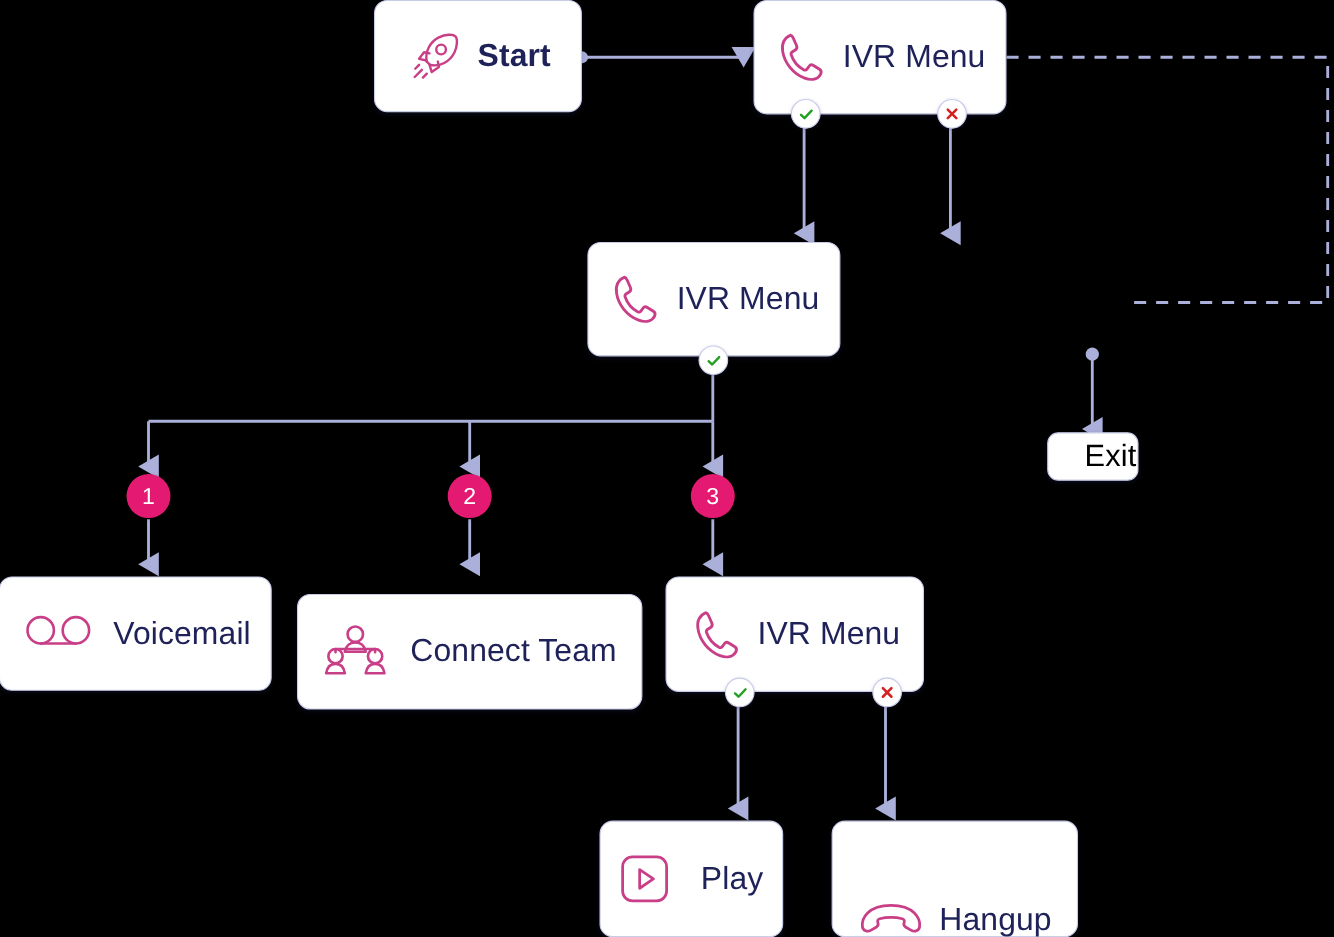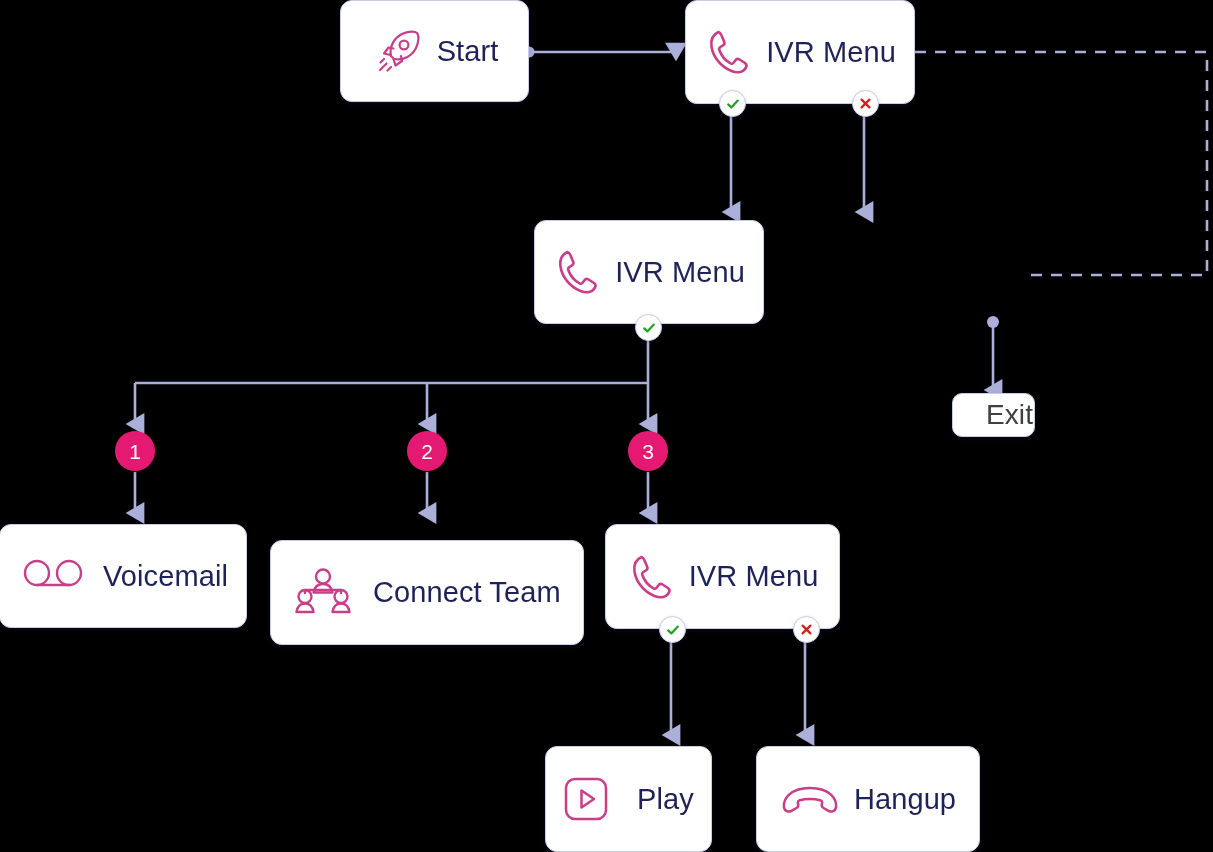--- a/index.html
+++ b/index.html
@@ -47,21 +47,21 @@
     display:flex;
     align-items:center;
     justify-content:center;
     flex:0 0 auto;
   }
   .node.exit-node{
     border-radius:10px;
     padding:0 10px;
   }
   .node.exit-node .label{
-    color:#404040;
+    color:#000000;
     font-size:28px;
     margin-left:32px;
   }
 
   
   .badge{
     position:absolute;
     width:25px;height:25px;
     border-radius:50%;
     background:#ffffff;
@@ -121,21 +121,21 @@
       <line x1="135" y1="472" x2="135" y2="513" marker-end="url(#arrow)"></line>
       <line x1="427" y1="472" x2="427" y2="513" marker-end="url(#arrow)"></line>
       <line x1="648" y1="472" x2="648" y2="513" marker-end="url(#arrow)"></line>
 
       <line x1="671" y1="641" x2="671" y2="735" marker-end="url(#arrow)"></line>
 
       <line x1="805" y1="641" x2="805" y2="735" marker-end="url(#arrow)"></line>
     </g>
   </svg>
 
-  <div class="node" style="left:340px;top:0px;width:189px;height:102px;">
+  <div class="node" style="left:340px;top:0px;width:189px;height:102px;font-weight:bold;">
     <span class="icon">
       <svg width="52" height="52" viewBox="0 0 52 52" fill="none" stroke="#c83f88" stroke-width="2.2" stroke-linecap="round" stroke-linejoin="round">
         <path d="M20 31 C18 22 23 13 31 9 C37 6 44 6 46 8 C48 10 48 17 45 23 C41 31 32 36 23 34"></path>
         <path d="M20 31 L23 34"></path>
         <circle cx="33" cy="20" r="4.4"></circle>
         <path d="M19.5 30 L13 28.5 L17.5 22.5 L22.5 23.5"></path>
         <path d="M22.5 34 L24.5 40.5 L31 36 L30 31"></path>
         <path d="M9 45 L15.5 38.5"></path>
         <path d="M9.5 37.5 L13 34"></path>
         <path d="M16.5 45.5 L20 42"></path>
@@ -250,21 +250,21 @@
   <div class="node" style="left:545px;top:746px;width:167px;height:106px;gap:28px;">
     <span class="icon">
       <svg width="46" height="46" viewBox="0 0 46 46" fill="none" stroke="#c83f88" stroke-width="2.5" stroke-linecap="round" stroke-linejoin="round">
         <rect x="3" y="3" width="40" height="40" rx="9"></rect>
         <path d="M18.5 14.5 L31 23 L18.5 31.5 Z"></path>
       </svg>
     </span>
     <span class="label">Play</span>
   </div>
 
-  <div class="node" style="left:756px;top:746px;width:224px;height:106px;">
+  <div class="node" style="left:756px;top:746px;width:224px;height:106px;align-items:flex-end;">
     <span class="icon">
       <svg width="60" height="34" viewBox="0 0 60 34" fill="none" stroke="#c83f88" stroke-width="2.5" stroke-linecap="round" stroke-linejoin="round">
         <path d="M4 25.5 C3 18 9 6 30 6 C51 6 57 18 56 25.5
                  C55.5 29 51.5 30.5 48.5 28.8 L43.5 26 C41.8 25 41.3 23.3 42 21.5
                  C42.6 20 41.8 18.6 40.2 18.2 C36.8 17.3 33.3 17 30 17
                  C26.7 17 23.2 17.3 19.8 18.2 C18.2 18.6 17.4 20 18 21.5
                  C18.7 23.3 18.2 25 16.5 26 L11.5 28.8 C8.5 30.5 4.5 29 4 25.5 Z"></path>
       </svg>
     </span>
     <span class="label">Hangup</span>

